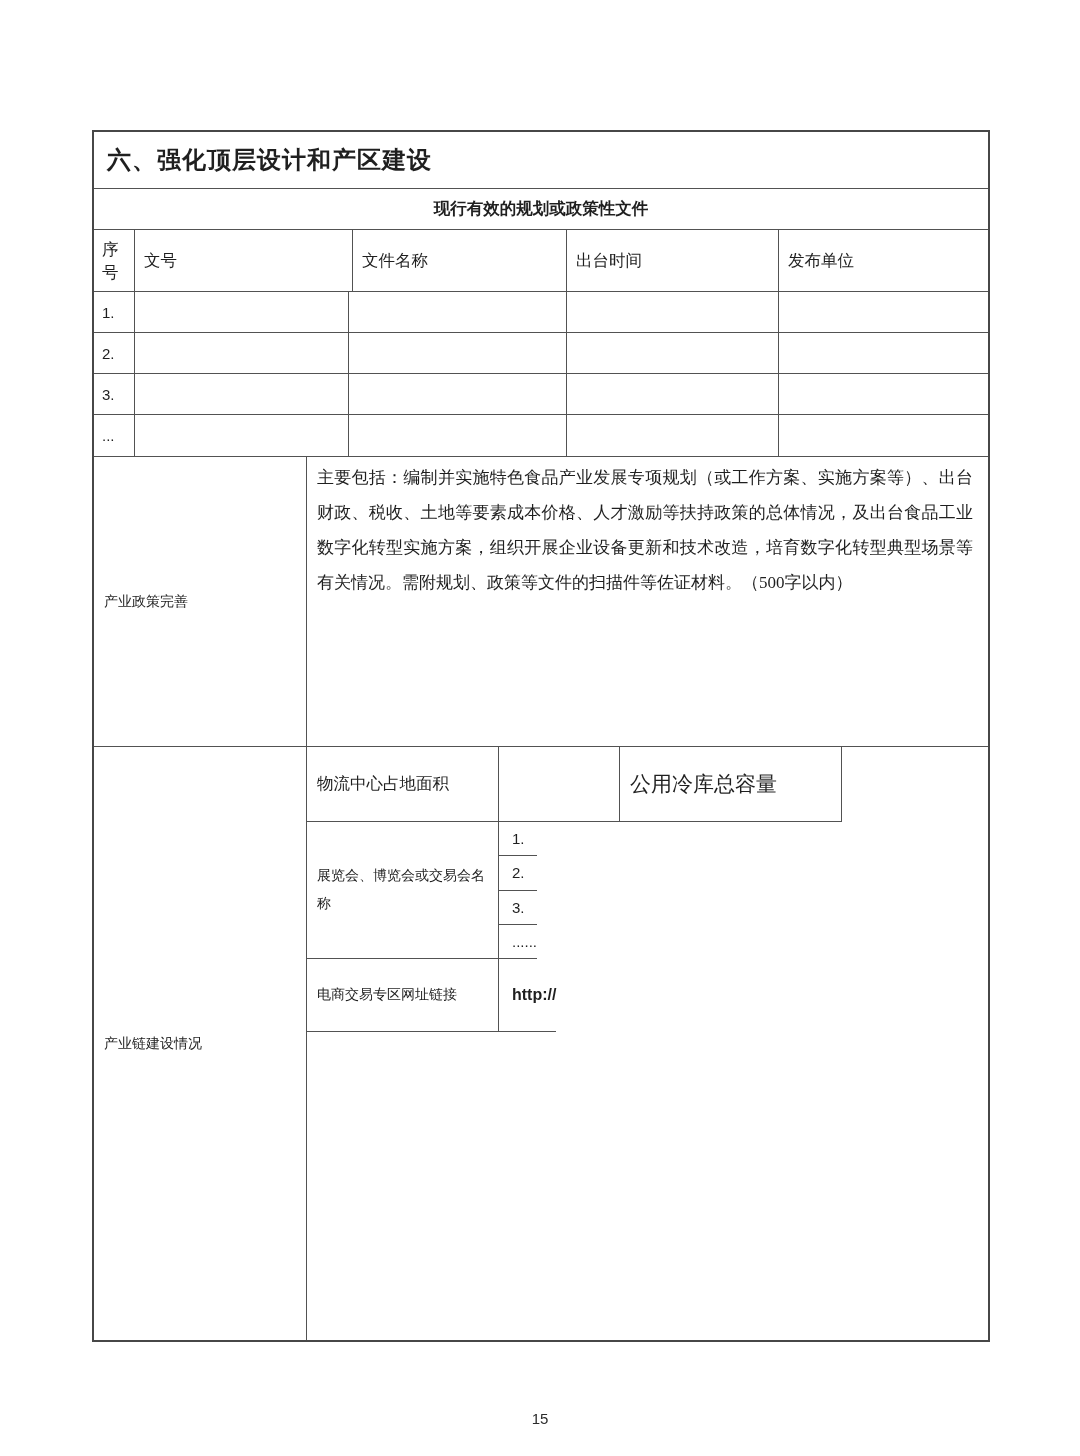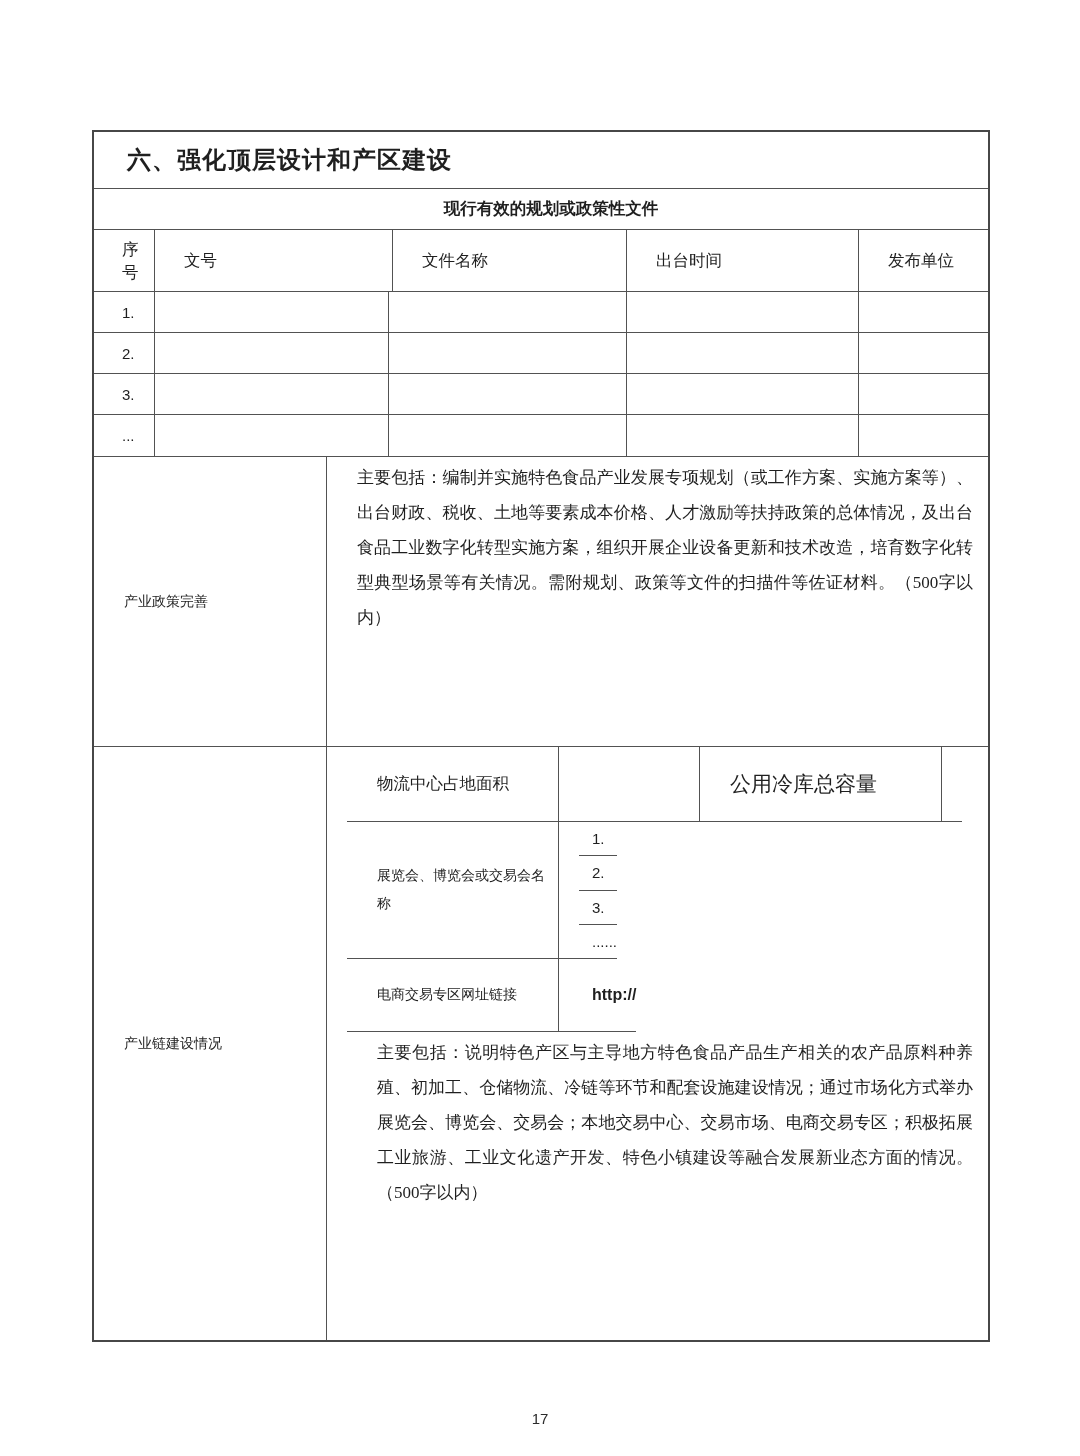--- a/index.html
+++ b/index.html
@@ -12,21 +12,21 @@
   .tbl {
     position: absolute;
     left: 92px; top: 130px;
     width: 898px; height: 1212px;
     border: 2px solid #474747;
     display: flex; flex-direction: column;
     background: #fff;
   }
   .row { display: flex; flex: 0 0 auto; border-bottom: 1px solid #525252; }
   .row.last { border-bottom: none; }
-  .cell { border-right: 1px solid #525252; display: flex; align-items: center; margin-left: 20px; }
+  .cell { border-right: 1px solid #525252; display: flex; align-items: center; }
   .cell.lastc { border-right: none; }
 
   .title-row { height: 57px; }
   .title-cell { flex: 1; padding-left: 13px; }
   .title-cell span { font-size: 24px; font-weight: bold; letter-spacing: 1px; }
 
   .subtitle-row { height: 41px; }
   .subtitle-cell { flex: 1; justify-content: center; font-weight: bold; font-size: 16.5px; }
 
   .head-row { height: 62px; }
@@ -160,24 +160,19 @@
           <div class="expo-item">3.</div>
           <div class="expo-item laste">......</div>
         </div>
       </div>
 
       <div class="sub sub3">
         <div class="cell expo-label">电商交易专区网址链接</div>
         <div class="cell lastc url-cell">http://</div>
       </div>
 
-      <div class="sub sub4">
-        <div class="cell lastc para-cell" style="flex:1; align-items:flex-start;">
-          <div class="para">主要包括：说明特色产区与主导地方特色食品产品生产相关的农产品原料种养殖、初加工、仓储物流、冷链等环节和配套设施建设情况；通过市场化方式举办展览会、博览会、交易会；本地交易中心、交易市场、电商交易专区；积极拓展工业旅游、工业文化遗产开发、特色小镇建设等融合发展新业态方面的情况。（500字以内）</div>
-        </div>
-      </div>
 
     </div>
   </div>
 
 </div>
 
-<div class="pageno">17</div>
+<div class="pageno">15</div>
 
 </body></html>

